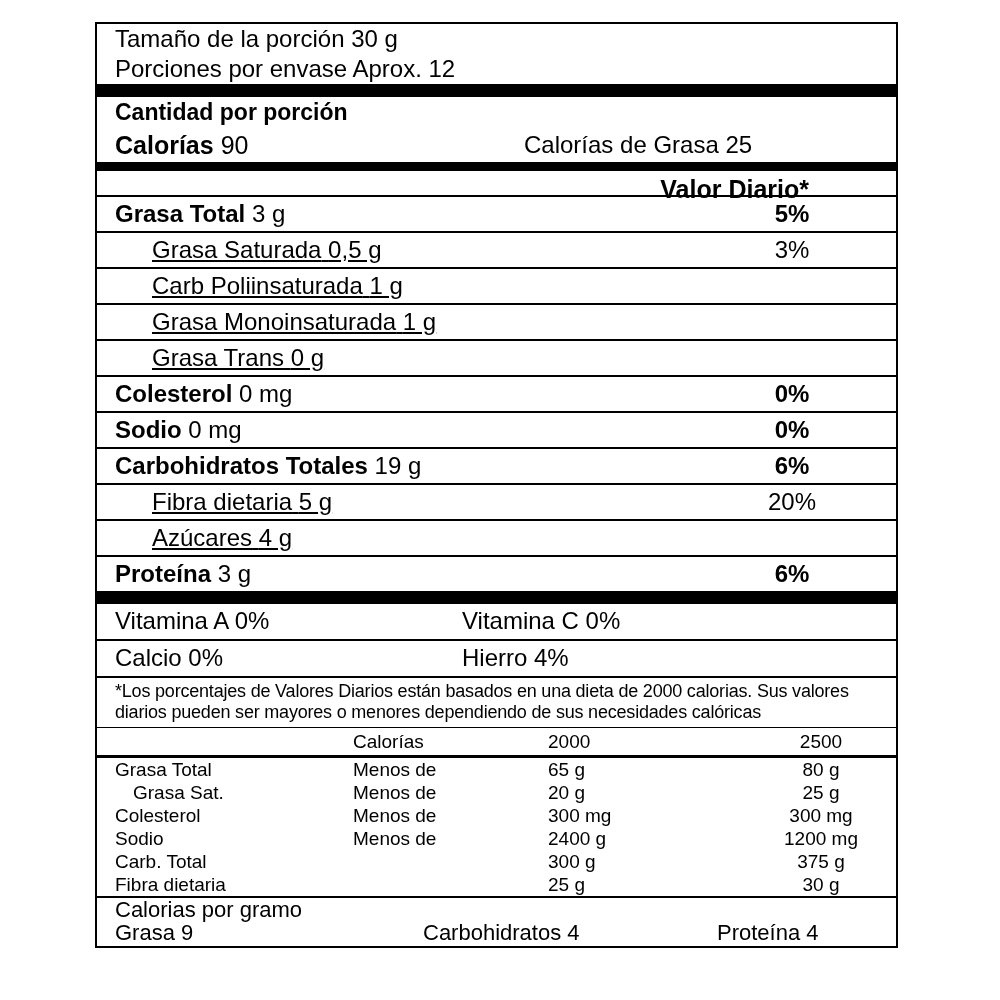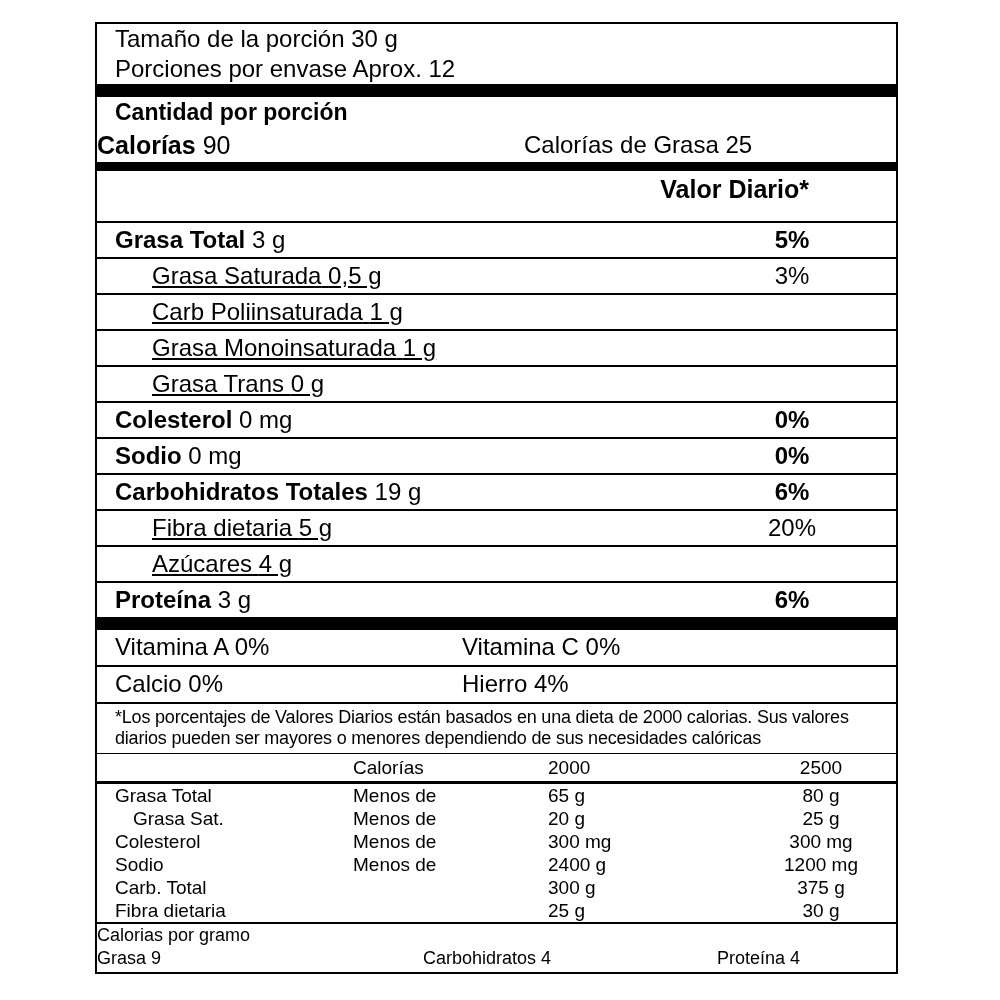--- a/index.html
+++ b/index.html
@@ -53,33 +53,34 @@
   .amount-line {
     font-size: 23px;
     font-weight: bold;
     line-height: 31px;
     padding-left: 18px;
   }
   .cal-line {
     position: relative;
     font-size: 25px;
     line-height: 34px;
+    padding-left: 18px;
     height: 34px;
   }
   .cal-from {
     position: absolute;
     left: 427px;
     top: 0;
     font-weight: normal;
     font-size: 24px;
   }
 
   
   .dv-head {
-    height: 50px;
+    height: 24px;
     position: relative;
   }
   .dv-head span {
     position: absolute;
     right: 87px;
     top: 2px;
     font-size: 25px;
     font-weight: bold;
     line-height: 32px;
   }
@@ -149,23 +150,24 @@
   .rt-c3 { width: 180px; text-align: left; }
   .rt-c4 { width: 186px; text-align: center; }
   .rt-indent { padding-left: 36px !important; }
   .rt-head td { height: 27px; line-height: 27px; }
   .rt-head .rt-c2 { text-align: left; }
 
   .refwrap-top { border-top: 1px solid #000; }
   .refwrap-mid { border-top: 3px solid #000; }
 
   .cpg {
-    font-size: 18px;
+    font-size: 22px;
     line-height: 23px;
     position: relative;
+    padding-left: 18px;
     height: 23px;
   }
   .cpg-row2 { height: 25px; }
   .cpg .c2 { position: absolute; left: 326px; top: 0; }
   .cpg .c3 { position: absolute; left: 620px; top: 0; }
 </style>
 </head>
 <body>
 
 <div id="label-panel">

